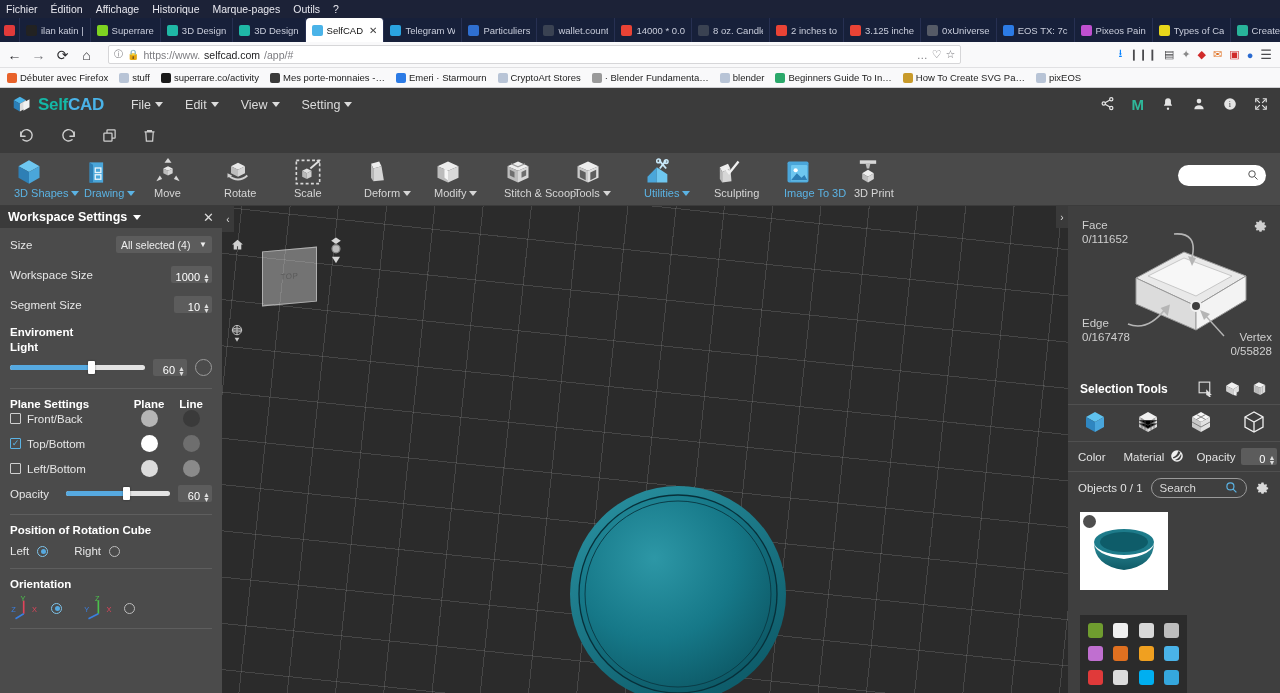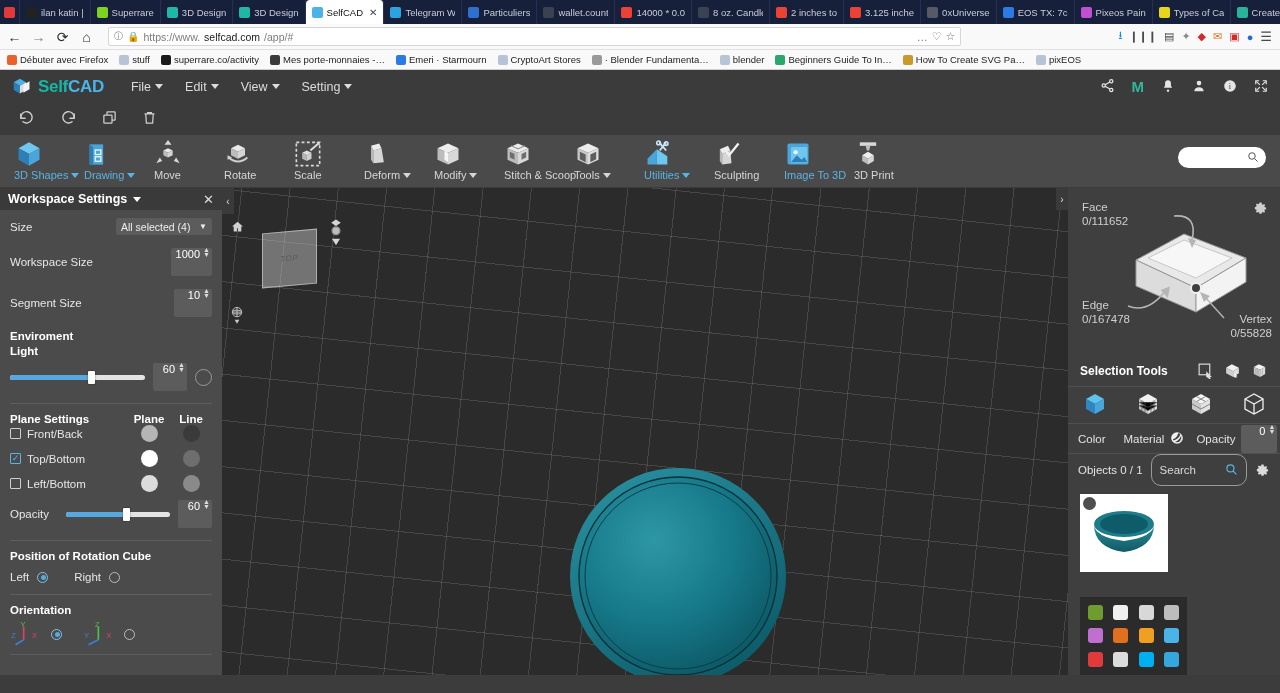--- a/index.html
+++ b/index.html
@@ -130,22 +130,22 @@
   .lp-body { padding: 8px 10px 0 10px; flex: 1; }
   .row { display: flex; align-items: center; margin-bottom: 13px; }
   .row .lbl { flex: 1; }
   .sel {
     background: #5c5c5c; border-radius: 2px; height: 17px; width: 96px;
     display: flex; align-items: center; padding: 0 5px; font-size: 10.5px;
     color: #eee;
   }
   .sel .dc { margin-left: auto; font-size: 8px; }
   .numbox {
-    background: #5c5c5c; border-radius: 2px; height: 28px; min-width: 38px;
-    display: flex; align-items: flex-start; justify-content: flex-end;
+    background: #5c5c5c; border-radius: 2px; height: 17px; min-width: 38px;
+    display: flex; align-items: flex-end; justify-content: flex-end;
     padding: 0 2px 0 5px; font-size: 11px; color: #fff; gap: 3px;
   }
   .spin { display: flex; flex-direction: column; gap: 1px; line-height: .6; font-size: 7px; color: #ddd; }
   .sect-title { font-weight: bold; font-size: 11.5px; color: #fff; margin-bottom: 3px; }
   .slider-row { display: flex; align-items: center; gap: 8px; margin: 6px 0 12px 0; }
   .slider { flex: 1; height: 5px; background: #e3e3e3; border-radius: 3px; position: relative; }
   .slider .fill { position: absolute; left: 0; top: 0; bottom: 0; background: #56a9e0; border-radius: 3px; }
   .slider .knob {
     position: absolute; width: 7px; height: 13px; background: #fff; top: -4px;
     border-radius: 1px; box-shadow: 0 0 2px rgba(0,0,0,.5);
@@ -194,21 +194,21 @@
   .sel-tools { display: flex; align-items: center; padding: 0 12px; height: 30px; }
   .sel-tools .st-t { font-weight: bold; color: #fff; flex: 1; font-size: 12px; }
   .sel-tools .sti { margin-left: 10px; }
   .mode-row {
     display: flex; align-items: center; justify-content: space-around;
     height: 38px; border-top: 1px solid #505050; border-bottom: 1px solid #505050;
   }
   .prop-row { display: flex; align-items: center; gap: 6px; padding: 0 10px; height: 30px; border-bottom: 1px solid #505050;}
   .obj-row { display: flex; align-items: center; gap: 8px; padding: 0 10px; height: 32px; }
   .searchpill {
-    flex: 1; height: 32px; border: 1px solid #9a9a9a; border-radius: 10px;
+    flex: 1; height: 20px; border: 1px solid #9a9a9a; border-radius: 10px;
     display: flex; align-items: center; padding: 0 8px; font-size: 11.5px; color: #dadada;
   }
   .searchpill .sp-ic { margin-left: auto; font-size: 11px; }
   .thumb {
     margin: 8px 0 0 12px; width: 88px; height: 78px; background: #fff;
     position: relative; display: flex; align-items: center; justify-content: center;
   }
   .thumb .tcheck {
     position: absolute; left: 3px; top: 3px; width: 13px; height: 13px;
     border-radius: 50%; background: #4e4e4e;
@@ -225,20 +225,29 @@
               display:flex; align-items:center; justify-content:center; color:#fff;}
 
   
   .gz { position: absolute; color: #d8d8d8; }
 </style>
 </head>
 <body>
 
 <div class="screen">
 
+  <div class="ff-menubar">
+    <span>Fichier</span>
+    <span>Édition</span>
+    <span>Affichage</span>
+    <span>Historique</span>
+    <span>Marque-pages</span>
+    <span>Outils</span>
+    <span>?</span>
+  </div>
 
   <div class="ff-tabstrip" id="tabstrip">
       <div class="ff-tab first">
         <span class="favicon" style="background: rgb(224, 58, 58);"></span>
       </div>
       <div class="ff-tab">
         <span class="favicon" style="background: rgb(34, 34, 34);"></span>
         <span class="tlabel">ilan katin |</span>
       </div>
       <div class="ff-tab">

